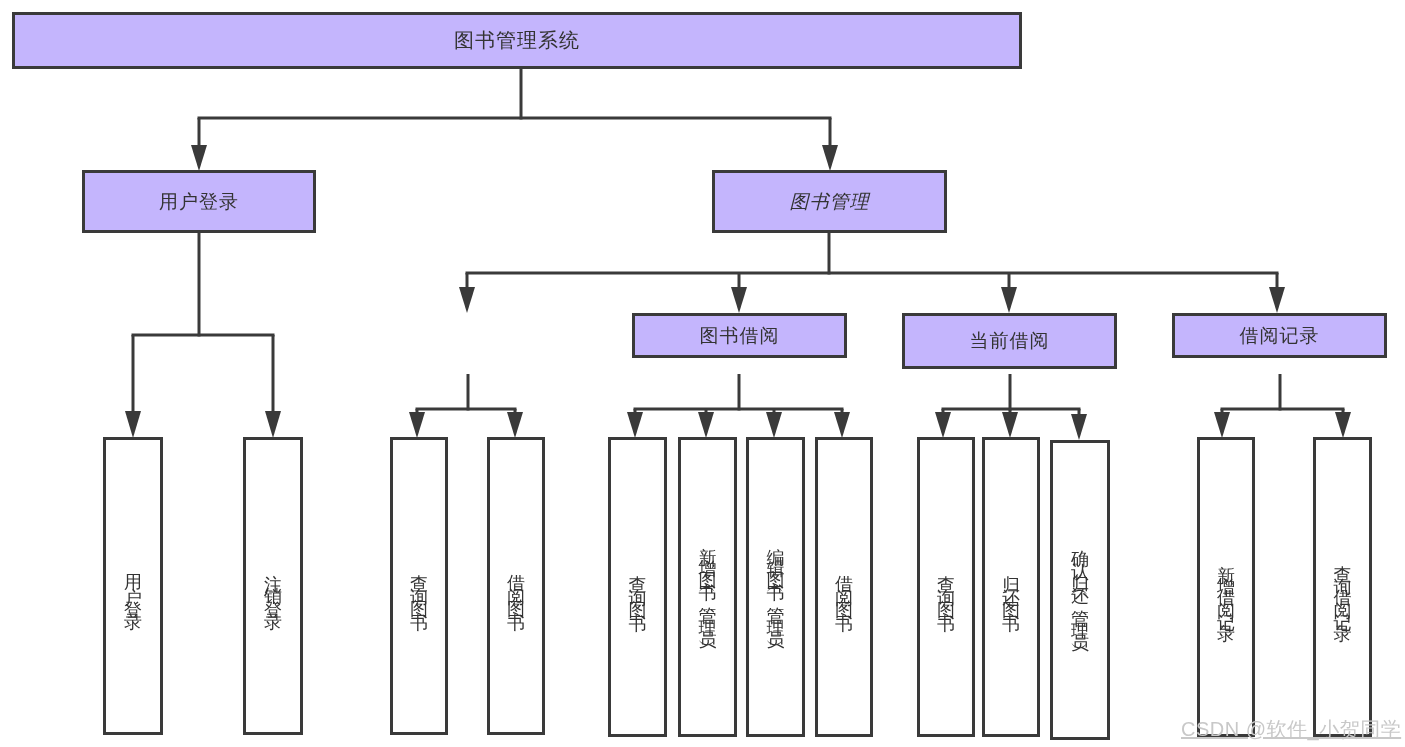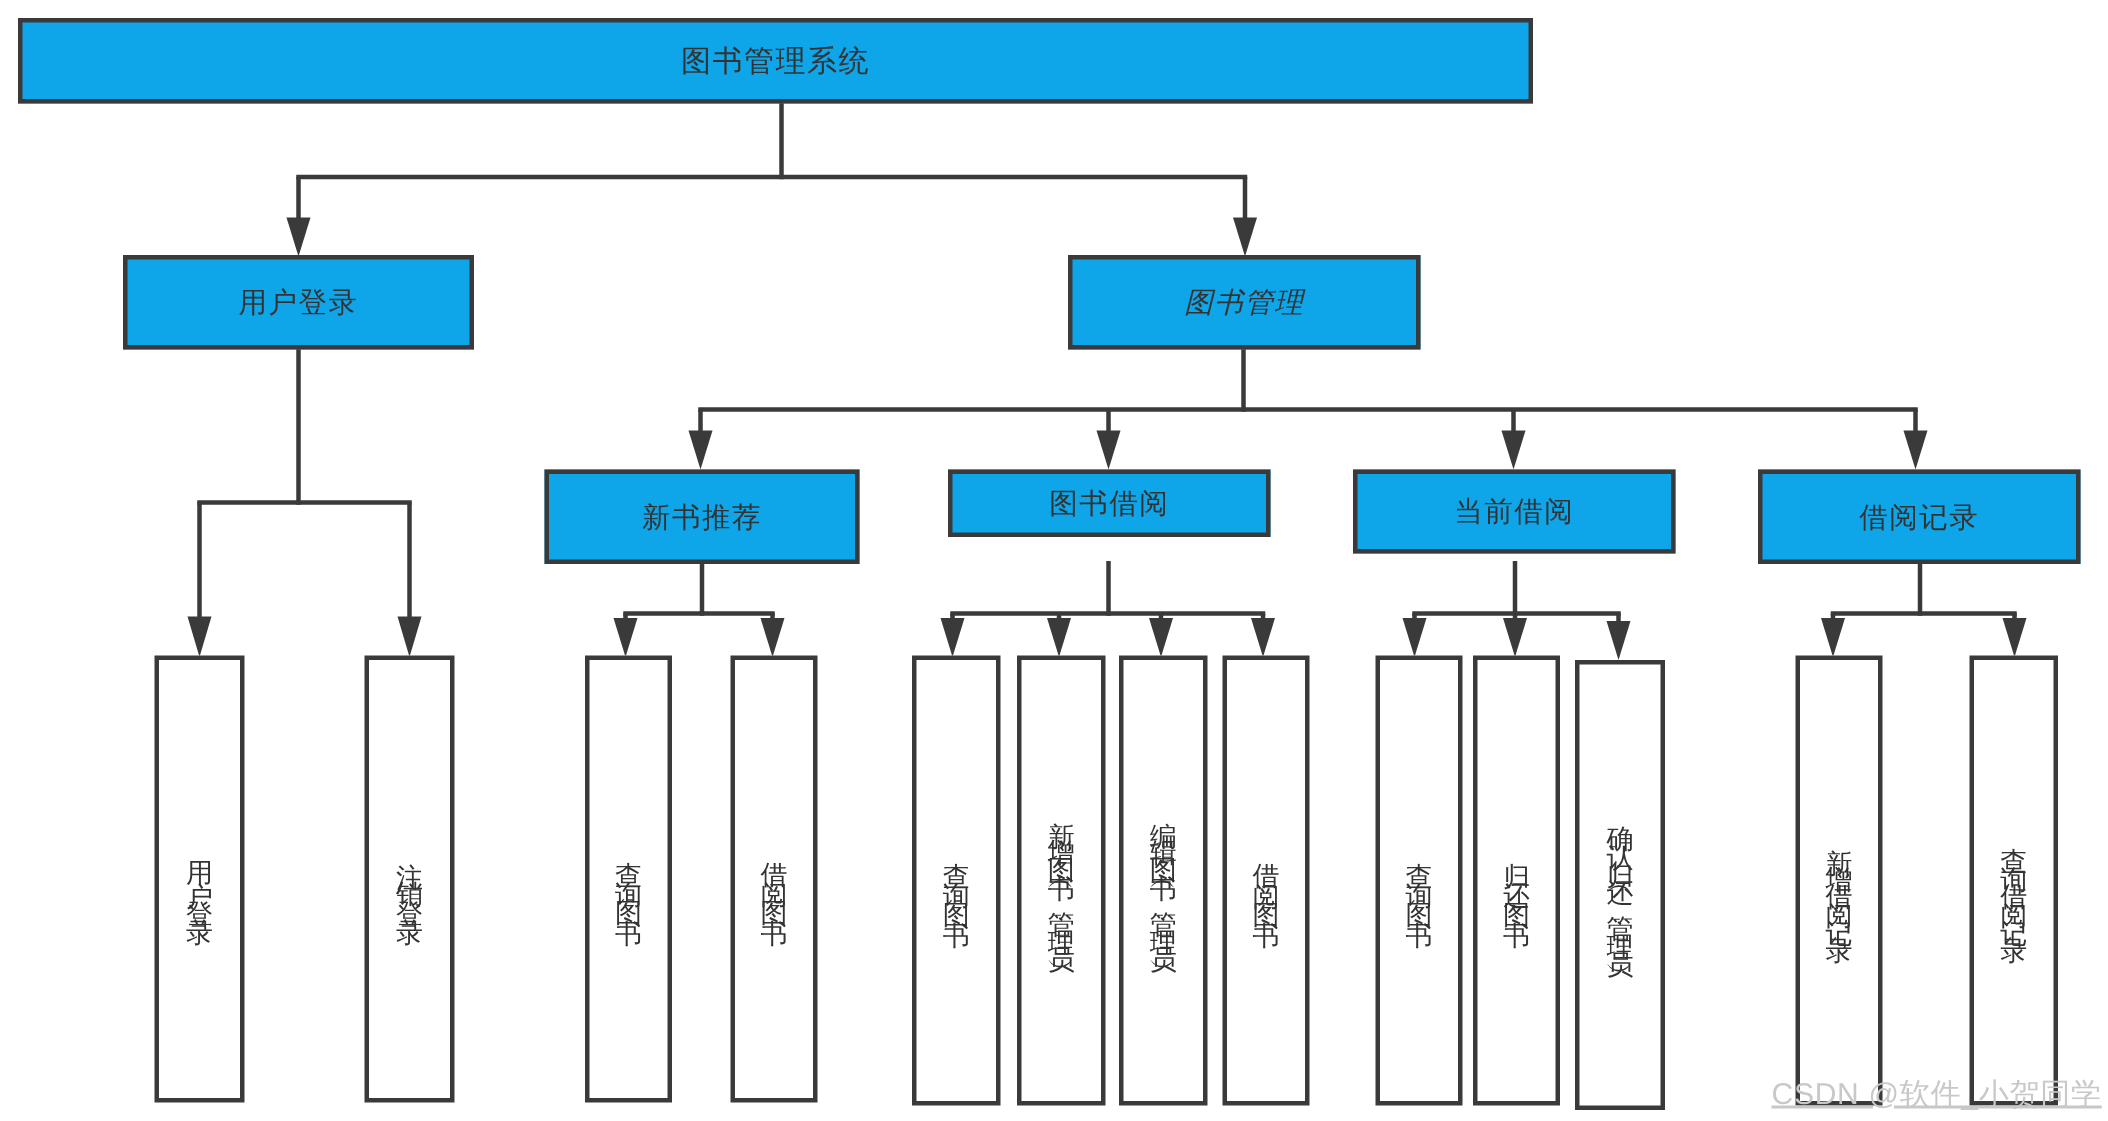--- a/index.html
+++ b/index.html
@@ -19,21 +19,21 @@
     position: absolute;
     left: 0; top: 0;
     width: 1405px;
     height: 747px;
     pointer-events: none;
   }
   .node {
     position: absolute;
     box-sizing: border-box;
     border: 3px solid #3a3a3a;
-    background: #0ea5e9;
+    background: #c4b5fd;
     display: flex;
     align-items: center;
     justify-content: center;
     font-size: 19px;
     color: #333333;
     letter-spacing: 1px;
     white-space: nowrap;
   }
   .node.root { font-size: 20px; }
   .leaf {
@@ -156,24 +156,23 @@
       <polygon points="1214,412 1230,412 1222,438"></polygon>
       <polygon points="1335,412 1351,412 1343,438"></polygon>
     </g>
   </svg>
 
   <div class="node root" style="left:12px; top:12px; width:1010px; height:57px;">图书管理系统</div>
 
   <div class="node" style="left:82px; top:170px; width:234px; height:63px;">用户登录</div>
   <div class="node" style="left:712px; top:170px; width:235px; height:63px;font-style:italic;">图书管理</div>
 
-  <div class="node" style="left:363px; top:313px; width:210px; height:63px;">新书推荐</div>
   <div class="node" style="left:632px; top:313px; width:215px; height:45px;">图书借阅</div>
   <div class="node" style="left:902px; top:313px; width:215px; height:56px;">当前借阅</div>
-  <div class="node" style="left:1172px; top:313px; width:215px; height:63px;">借阅记录</div>
+  <div class="node" style="left:1172px; top:313px; width:215px; height:45px;">借阅记录</div>
 
   <div class="leaf" style="left:103px; top:437px; width:60px; height:298px;">用户登录</div>
   <div class="leaf" style="left:243px; top:437px; width:60px; height:298px;">注销登录</div>
 
   <div class="leaf" style="left:390px; top:437px; width:58px; height:298px;">查询图书</div>
   <div class="leaf" style="left:487px; top:437px; width:58px; height:298px;">借阅图书</div>
 
   <div class="leaf" style="left:608px; top:437px; width:59px; height:300px;">查询图书</div>
   <div class="leaf long" style="left:678px; top:437px; width:59px; height:300px;">新增图书（管理员）</div>
   <div class="leaf long" style="left:746px; top:437px; width:59px; height:300px;">编辑图书（管理员）</div>

